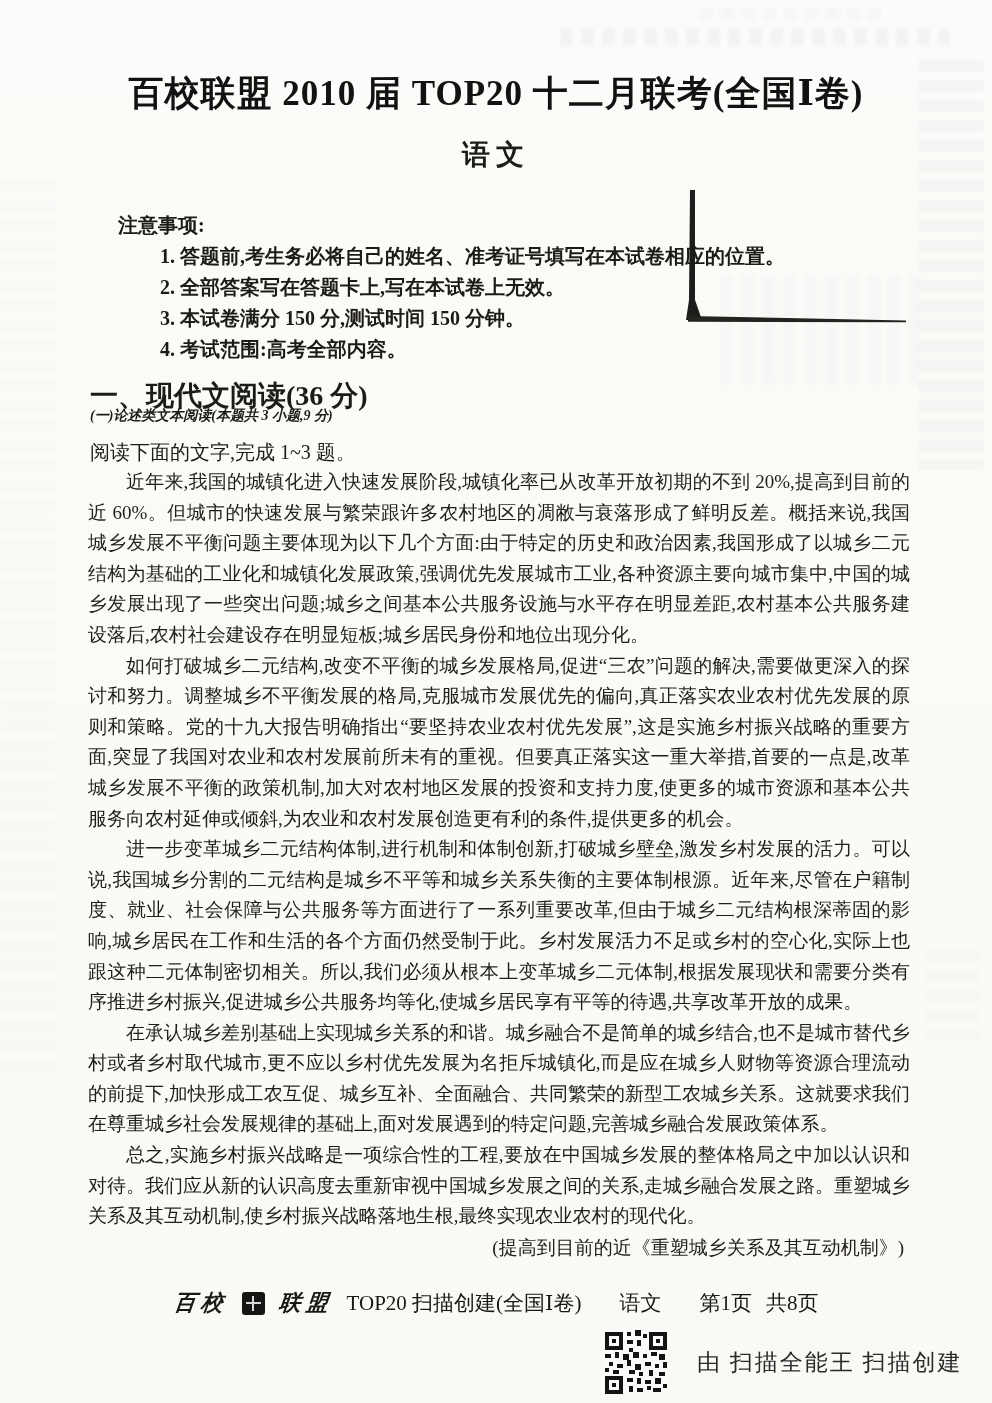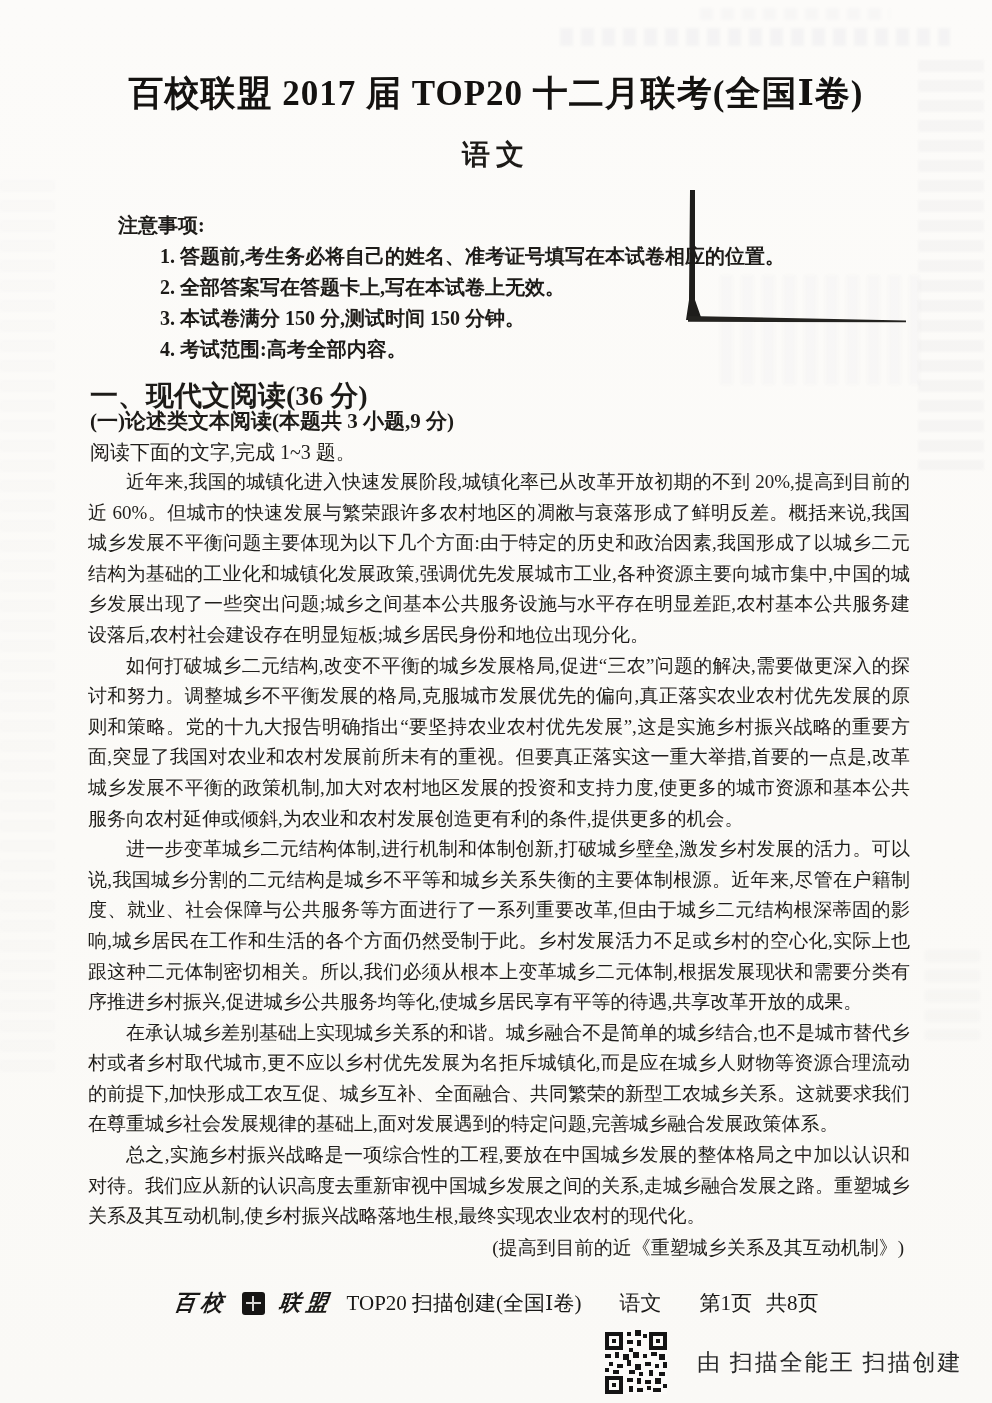--- a/index.html
+++ b/index.html
@@ -35,21 +35,21 @@
     text-align:center; font-size:28px; font-weight:700; letter-spacing:6px;
   }
 
   
   .notice { position:absolute; top:210px; left:90px; width:630px; font-size:20px; font-weight:700;margin-left:28px; }
   .notice-heading { line-height:31px; }
   .notice-item { line-height:31px; margin-left:42px; white-space:nowrap; }
 
   
   .part-heading    { position:absolute; top:377px; left:90px; font-size:28px; font-weight:700; }
-  .subpart-heading { position:absolute; top:407px; left:90px; font-size:21px; font-weight:700; }
+  .subpart-heading { position:absolute; top:407px; left:90px; font-size:14px; font-weight:700;font-style:italic; }
   .instruction     { position:absolute; top:439px; left:90px; font-size:20px; }
 
   
   .passage {
     position:absolute; top:467px; left:88px; width:822px;
     font-size:19px; line-height:30.6px; text-align:justify; text-justify:inter-ideograph;
     color:#201e1b;
   }
   .passage p { text-indent:2em; margin:0; }
   .attribution { text-align:right; padding-right:6px; line-height:31px; }
@@ -91,21 +91,21 @@
   <div class="smudge-v" style="left:918px; top:60px;  width:66px;  height:410px;"></div>
   <div class="smudge-v" style="left:925px; top:950px; width:55px;  height:90px; opacity:.35;"></div>
   <div class="smudge" style="left:720px; top:275px; width:200px; height:110px; opacity:.3;"></div>
   <div class="smudge-v" style="left:0px;   top:180px; width:55px;  height:900px; opacity:.2;"></div>
 
   <svg class="crease" width="224" height="142" viewBox="0 0 224 142">
     <polygon points="4,0 9,0 9,110 16,130 0,130 3,110" fill="#1e1d1b"></polygon>
     <polygon points="2,126 220,130.5 220,132.3 2,131.8" fill="#242320"></polygon>
   </svg>
 
-  <div class="title">百校联盟 2017 届 TOP20 十二月联考(全国Ⅰ卷)</div>
+  <div class="title">百校联盟 2010 届 TOP20 十二月联考(全国Ⅰ卷)</div>
   <div class="subtitle">语文</div>
 
   <div class="notice">
     <div class="notice-heading">注意事项:</div>
     <div class="notice-item">1. 答题前,考生务必将自己的姓名、准考证号填写在本试卷相应的位置。</div>
     <div class="notice-item">2. 全部答案写在答题卡上,写在本试卷上无效。</div>
     <div class="notice-item">3. 本试卷满分 150 分,测试时间 150 分钟。</div>
     <div class="notice-item">4. 考试范围:高考全部内容。</div>
   </div>
 

